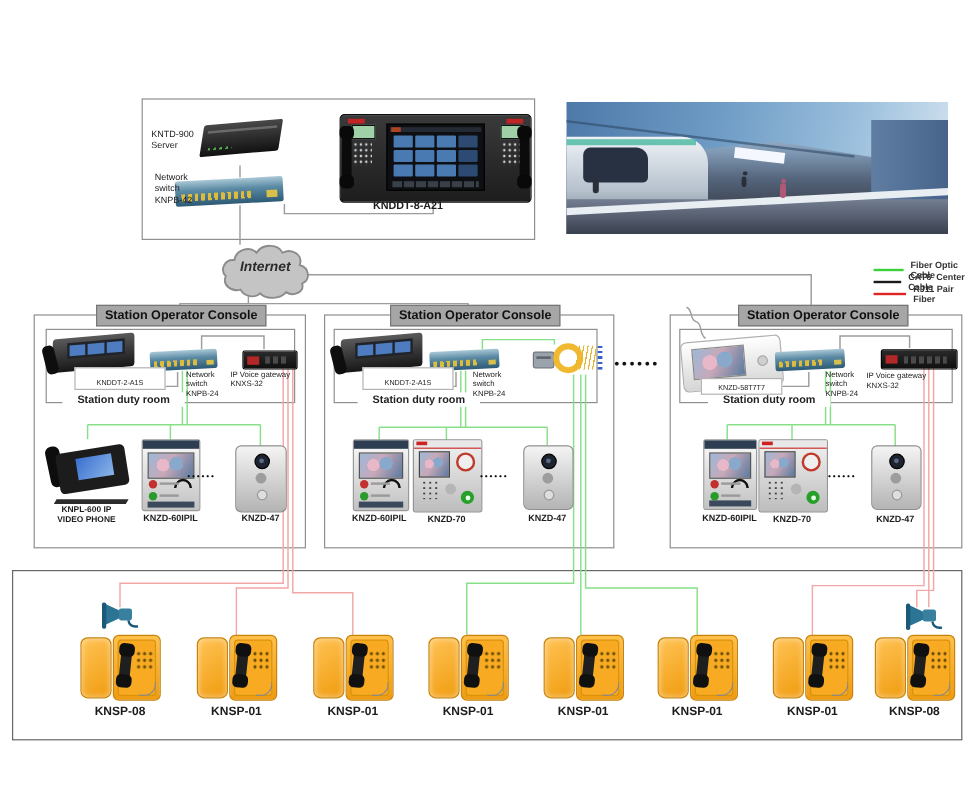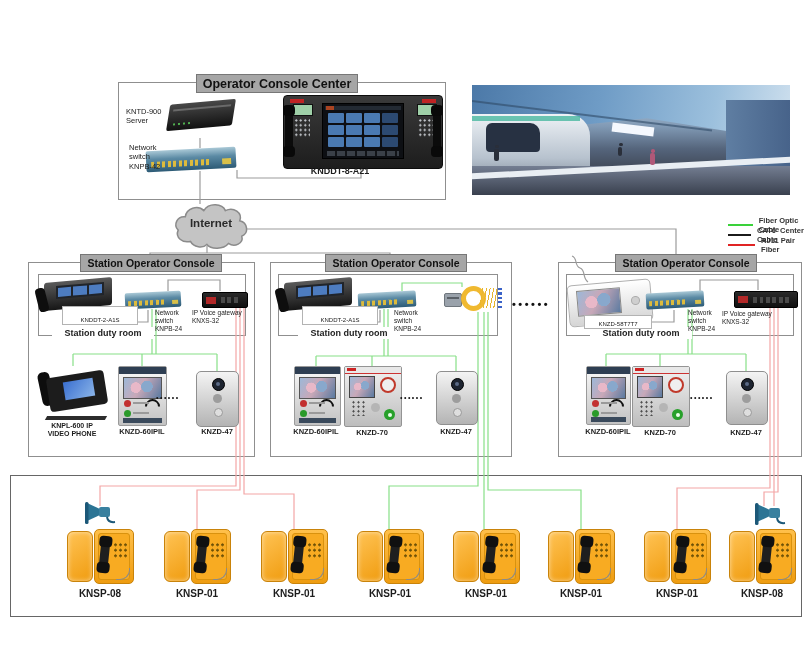--- a/index.html
+++ b/index.html
@@ -160,21 +160,21 @@
   .tp-hs{position:absolute;left:5px;top:8px;width:9px;height:33px;background:#1f1f1f;border-radius:5px;transform:rotate(6deg);}
   .tp-hs::before,.tp-hs::after{content:"";position:absolute;left:-2px;width:13px;height:11px;background:#101010;border-radius:4px;}
   .tp-hs::before{top:-2px;} .tp-hs::after{bottom:-2px;}
   .tp-pad{position:absolute;right:5px;top:12px;width:15px;height:16px;
           background-image:radial-gradient(#6d5106 1px,transparent 1.6px);background-size:5px 5.5px;}
   .tp-cord{position:absolute;right:3px;bottom:3px;width:13px;height:11px;border:1.5px solid #8a8a8a;
           border-top:none;border-left:none;border-radius:0 0 10px 0;}
   
   .mega{position:absolute;z-index:5;width:34px;height:26px;}
   
-  .cloud{position:absolute;left:172px;top:202px;width:78px;height:48px;z-index:4;}
+  .cloud{position:absolute;left:182px;top:202px;width:78px;height:48px;z-index:4;font-style:italic;}
   .cloud span{position:absolute;left:0;right:0;top:15px;text-align:center;
               font-size:11.5px;font-weight:bold;color:#2b2b2b;}
   
   .photo{position:absolute;left:472px;top:85px;width:318px;height:110px;overflow:hidden;z-index:2;
          background:linear-gradient(180deg,#8fa8c2 0%,#a7bdd3 18%,#8099b4 38%,#55657c 58%,#454f60 72%,#383f4e 100%);}
   .ph-ceiling{position:absolute;left:0;top:0;width:100%;height:58%;
          background:linear-gradient(100deg,#4c79a8 0%,#6f9cc6 40%,#9cc0dd 75%,#cfe0ee 100%);
          clip-path:polygon(0 0,100% 0,100% 88%,55% 52%,0 80%);}
   .ph-beam{position:absolute;left:-4%;top:26%;width:80%;height:1.5px;background:#2e4a66;transform:rotate(7deg);opacity:.6;}
   .ph-light{position:absolute;left:44%;top:36%;width:42px;height:9px;background:#f4f8fe;transform:rotate(7deg);}
@@ -241,21 +241,20 @@
       <polyline points="236,307 236,486 100,486 100,506"></polyline>
       <polyline points="240,307 240,490 197,490 197,529"></polyline>
       <polyline points="244,307 244,494 294,494 294,529"></polyline>
       <polyline points="770,306 770,488 677,488 677,529"></polyline>
       <polyline points="774,306 774,506"></polyline>
       <polyline points="778,306 778,492 764,492 764,506"></polyline>
     </g>
   </svg>
 
   <div class="box" style="left:118px;top:82px;width:326px;height:116px;"></div>
-  <div class="barlabel bar-lg" style="left:196px;top:74px;width:160px;">Operator Console Center</div>
 
   <div class="dev server" style="left:168px;top:102px;">
       <i></i>
     </div>
   <div class="sm" style="left:126px;top:107px;width:46px;">KNTD-900
 Server</div>
 
   <div class="dev nswitch" style="left:146px;top:149px;width:90px;height:21px;"></div>
   <div class="sm" style="left:129px;top:143px;width:44px;">Network
 switch

